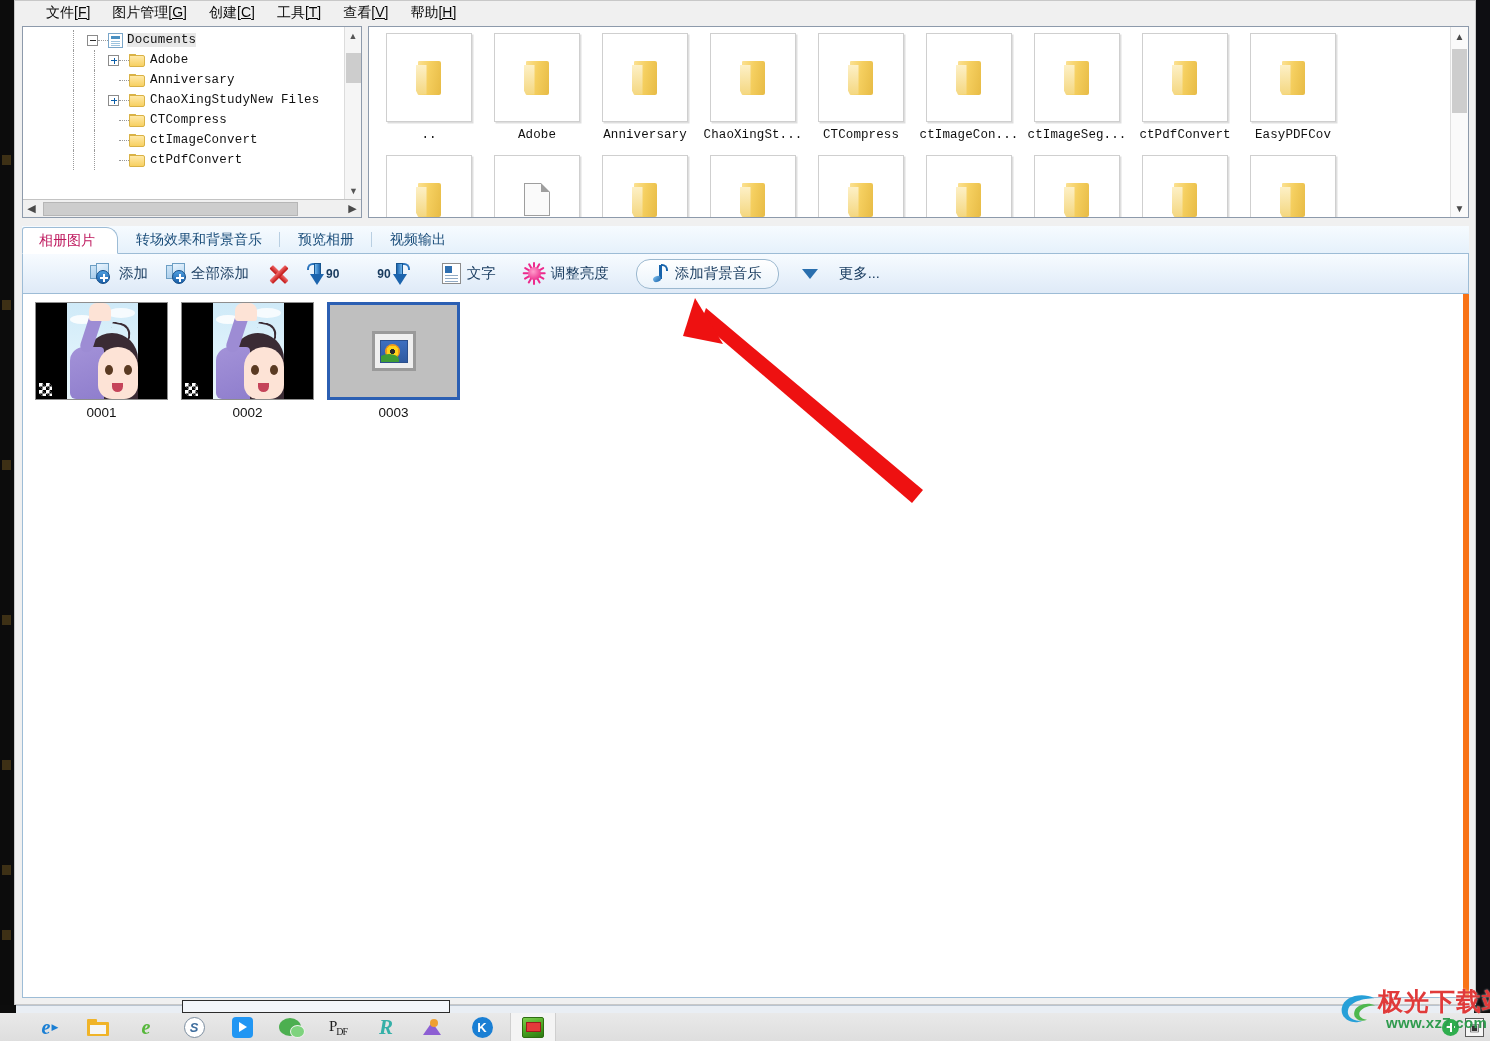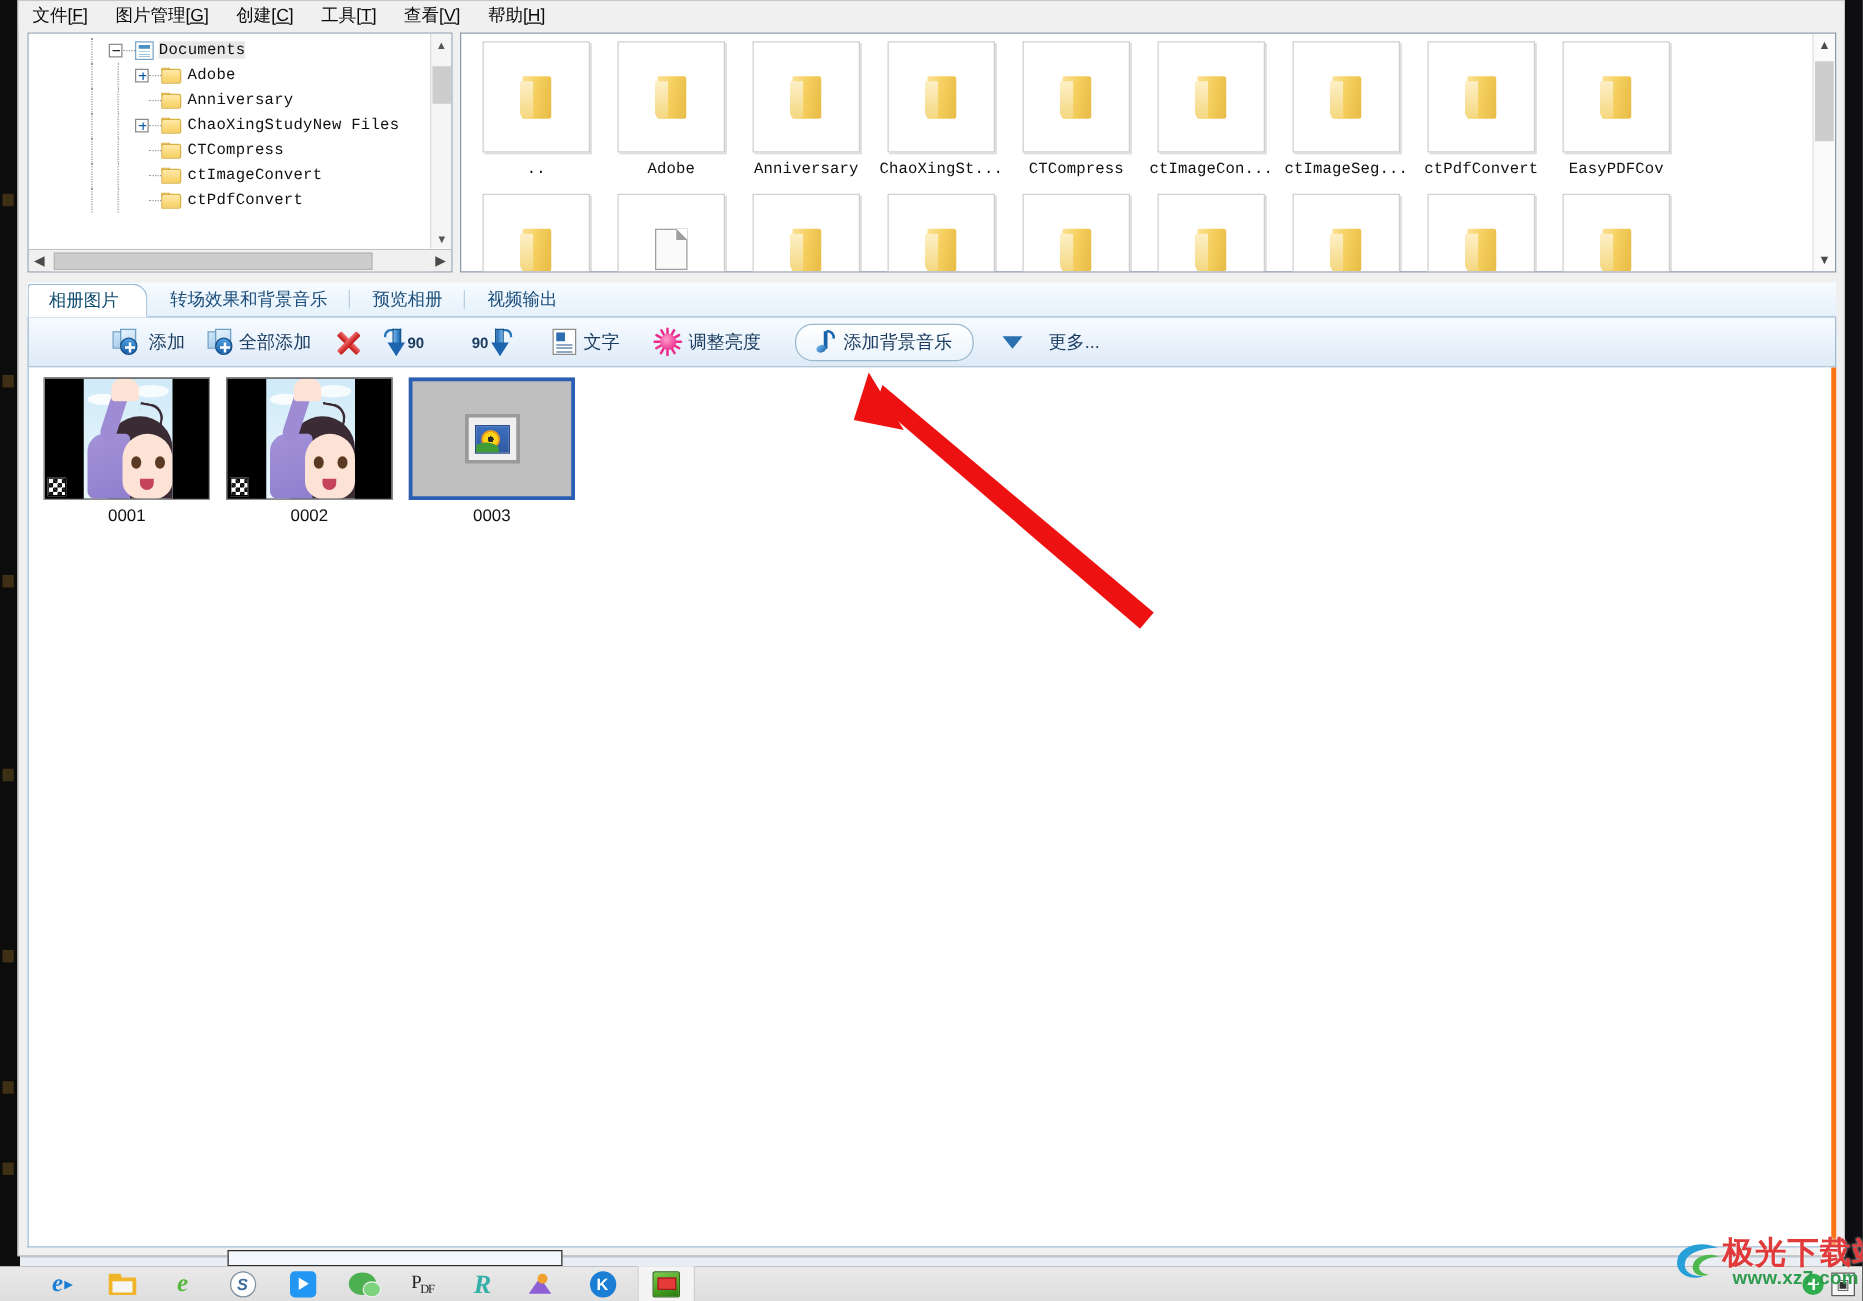--- a/index.html
+++ b/index.html
@@ -68,21 +68,21 @@
   .glyph-close::before, .glyph-close::after {
     content:""; position:absolute; left:-1px; top:6px; width:16px; height:1.3px;
     background:#1a1a1a;
   }
   .glyph-close::before { transform:rotate(45deg); }
   .glyph-close::after { transform:rotate(-45deg); }
 
   
   .menubar {
     height:22px; background:#f0f0f0; display:flex; align-items:center;
-    padding-left:0; flex:0 0 22px;
+    padding-left:20px; flex:0 0 22px;
   }
   .menu-item {
     font-size:14px; color:#0a0a0a; padding:0 11px; cursor:default;
     white-space:nowrap; line-height:20px;
   }
   .menu-item u { text-decoration:underline; }
 
   
   .browser {
     display:flex; height:192px; margin:3px 6px 0 7px; flex:0 0 192px;
@@ -229,21 +229,21 @@
     height:27px; padding:0 18px; display:flex; align-items:center;
     font-size:14px; color:#1a4d7a; white-space:nowrap; cursor:pointer;
     position:relative;
   }
   .tab .sep {
     position:absolute; right:0; top:6px; bottom:6px; width:1px; background:#b9cfe2;
   }
   .tab.active {
     background:#ffffff;
     border:1px solid #9dbcd6; border-bottom:1px solid #fff;
-    border-radius:3px 12px 0 0; color:#0c4a6e; margin-bottom:-1px;
+    border-radius:3px 12px 0 0; color:#be185d; margin-bottom:-1px;
     padding:0 22px 0 16px;
   }
 
   
   .toolbar {
     height:40px; margin:0 6px 0 7px; flex:0 0 40px;
     background:linear-gradient(180deg,#f7fbff 0%,#e9f2fb 55%,#dfeaf7 100%);
     border-left:1px solid #9dbcd6; border-right:1px solid #9dbcd6;
     border-bottom:1px solid #9dbcd6;
     display:flex; align-items:center; padding-left:58px; gap:0;
@@ -334,21 +334,21 @@
     position:absolute; left:8px; top:0px; width:7px; height:7px;
     border:2.4px solid #1763ab; border-left:none; border-bottom:none;
     border-radius:0 6px 0 0;
   }
   .ic-tri { width:0; height:0; border-left:8px solid transparent; border-right:8px solid transparent;
             border-top:10px solid #2a6fae; }
 
   
   .content {
     flex:1; margin:0 6px 6px 7px; background:#fff;
-    border-left:1px solid #9dbcd6; border-right:4px solid #f97316;
+    border-left:1px solid #9dbcd6; border-right:6px solid #f97316;
     border-bottom:1px solid #9dbcd6;
     position:relative; overflow:hidden;
   }
   .strip { display:flex; padding:8px 0 0 12px; gap:13px; }
   .shot { width:133px; display:flex; flex-direction:column; align-items:center; }
   .shot .frame {
     width:133px; height:98px; background:#000; position:relative; overflow:hidden;
     border:1px solid #8e8e8e;
   }
   .shot.sel .frame {

